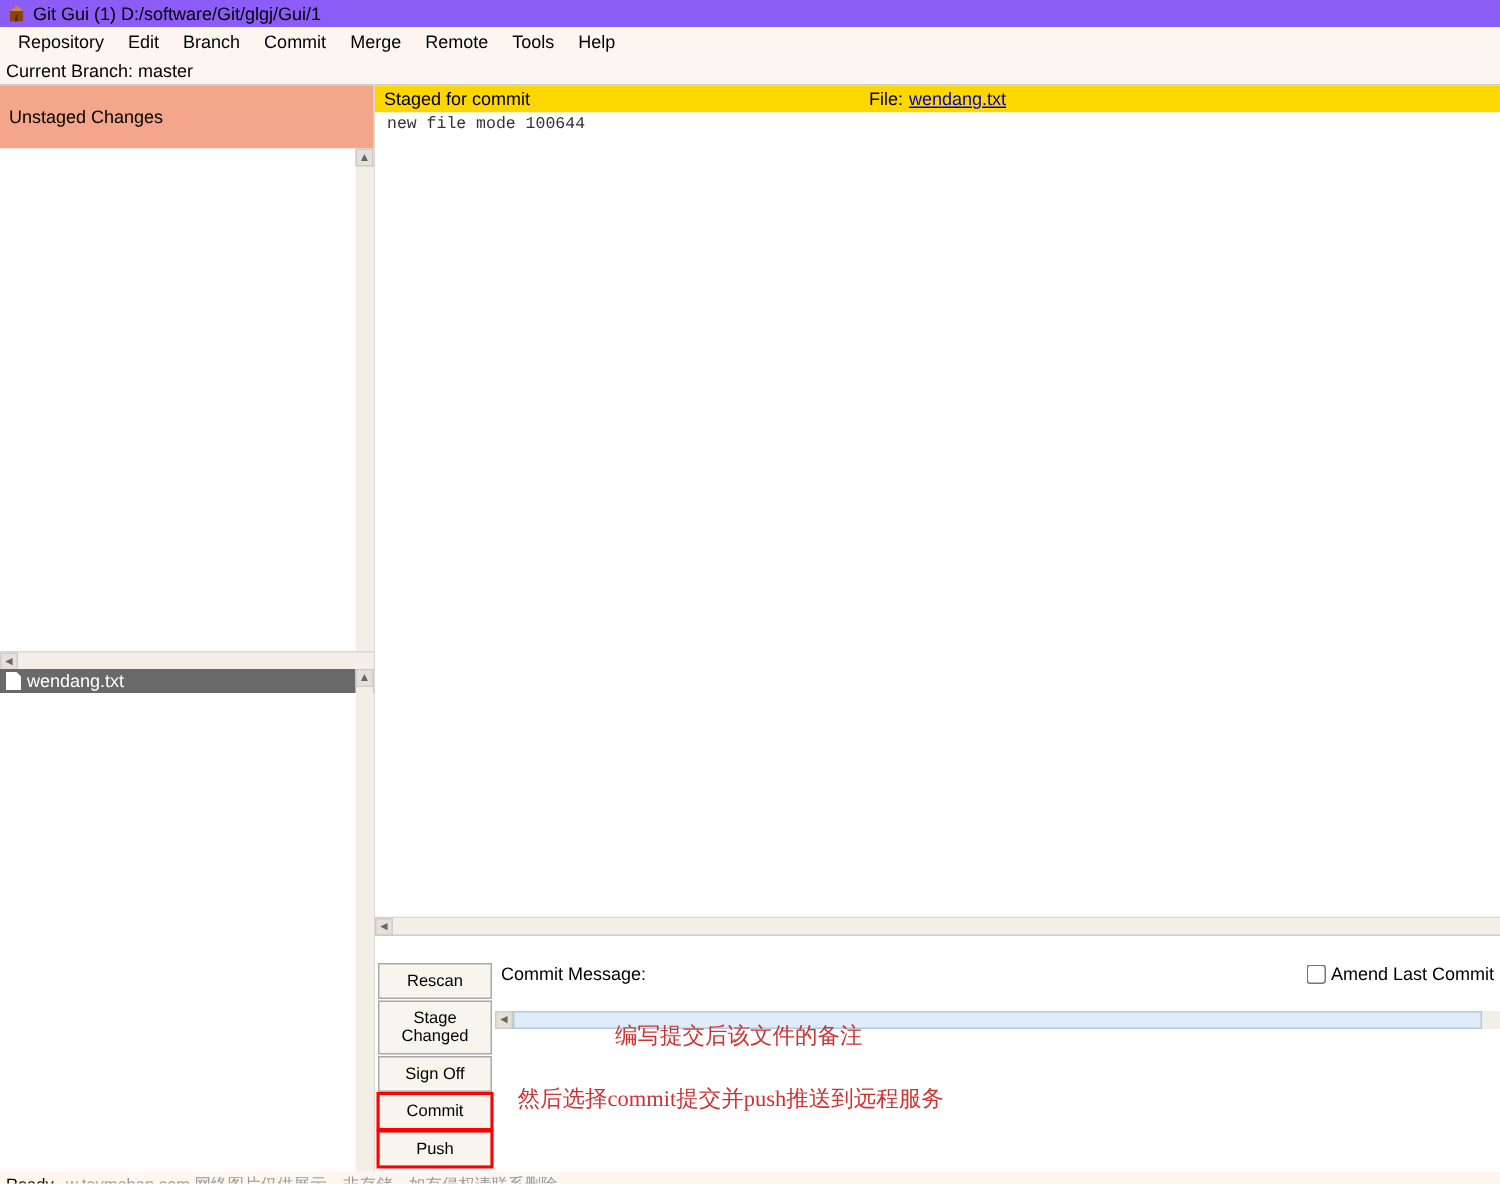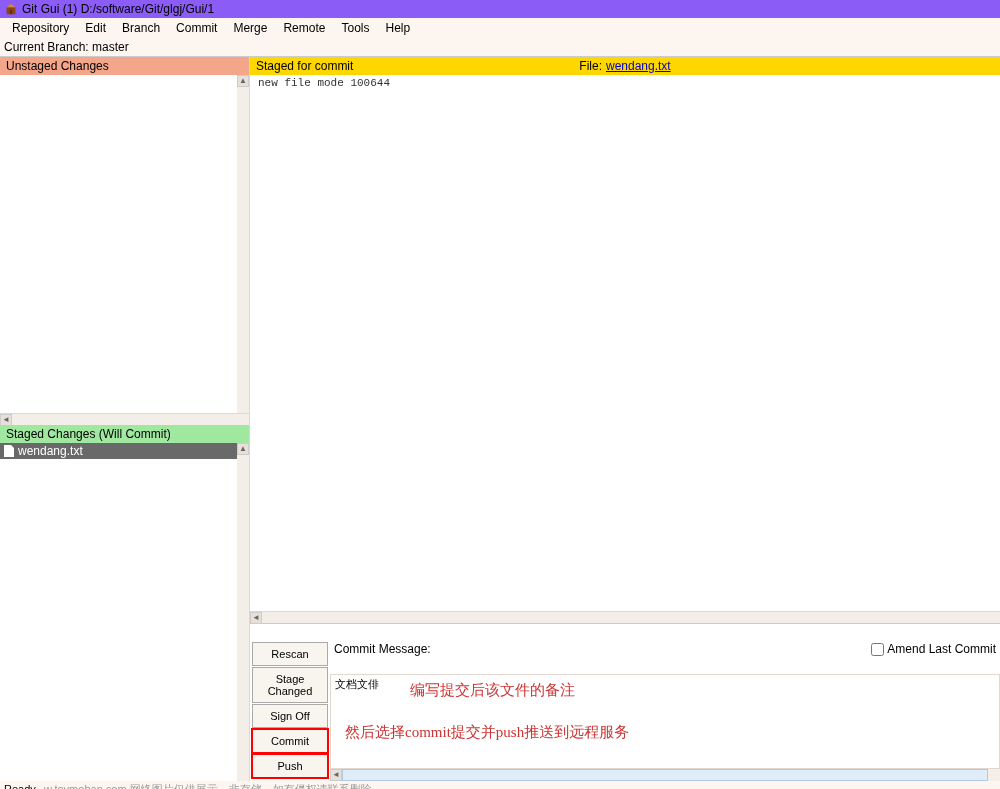--- a/index.html
+++ b/index.html
@@ -4,21 +4,21 @@
 <style>
 * { box-sizing: border-box; margin: 0; padding: 0; }
 body { font-family: "Segoe UI", Tahoma, sans-serif; font-size: 12px; background: #fdf6f0; width: 1000px; height: 789px; overflow: hidden; position: relative; }
 .titlebar { display: flex; padding: 2px 4px; background: #8b5cf6; }
 .titlebar .icon { width: 14px; height: 14px; margin-right: 4px; }
 .menubar { display: flex; padding: 1px 4px; background: #fdf6f0; }
 .menubar span { padding: 2px 8px; cursor: default; }
 .branchbar { padding: 2px 4px; background: #fdf6f0; border-bottom: 1px solid #ccc; }
 .main { display: flex; height: 724px; }
 .leftcol { width: 250px; display: flex; flex-direction: column; border-right: 1px solid #e0d8d0; }
-.panel-header { padding: 2px 6px; font-weight: normal; }
+.panel-header { padding: 14px 6px; font-weight: normal; }
 .unstaged-header { background: #f4a68a; }
 .staged-header { background: #a0e8a0; }
 .panel-body { flex: 1; background: #fff; position: relative; }
 .unstaged-body { height: 133px; }
 .staged-body { flex: 1; }
 .scroll-stub-v { position: absolute; right: 0; top: 0; bottom: 0; width: 12px; background: #f4eee8; }
 .scroll-stub-h { height: 12px; background: #f4eee8; border-top: 1px solid #e0d8d0; display:flex; }
 .scroll-arrow { width: 12px; height: 12px; background: #e8e0d8; border: 1px solid #ccc; font-size: 8px; text-align:center; line-height:10px; color:#666; }
 .file-item { display: flex; align-items: center; background: #696969; color: #fff; padding: 1px 4px; gap: 4px; }
 .file-icon { width: 10px; height: 12px; background: #fff; display:inline-block; position: relative; }
@@ -76,21 +76,20 @@
   <div class="leftcol">
     <div class="panel-header unstaged-header">Unstaged Changes</div>
     <div class="panel-body unstaged-body">
       <div class="scroll-stub-v">
           <div class="scroll-arrow">▲</div>
         </div>
     </div>
     <div class="scroll-stub-h">
         <div class="scroll-arrow">◄</div>
       </div>
-    <div class="panel-header staged-header">Staged Changes (Will Commit)</div>
     <div class="panel-body staged-body">
       <div class="file-item">
         <span class="file-icon"></span>
         <span>wendang.txt</span>
       </div>
       <div class="scroll-stub-v">
           <div class="scroll-arrow">▲</div>
         </div>
     </div>
   </div>
@@ -118,23 +117,20 @@
         <button class="push-button">Push</button>
       </div>
       <div class="msgcol">
         <div class="msg-header">
           <span class="lbl">Commit Message:</span>
           <span class="amend">
             <input type="checkbox" style="">
             <span>Amend Last Commit</span>
           </span>
         </div>
-        <div class="msg-input">
-          <span>文档文俳</span>
-        </div>
         <div class="bottom-scroll">
           <div class="scroll-arrow">◄</div>
             <div class="track"></div>
         </div>
       </div>
     </div>
   </div>
 </div>
 
 <div class="statusbar">

